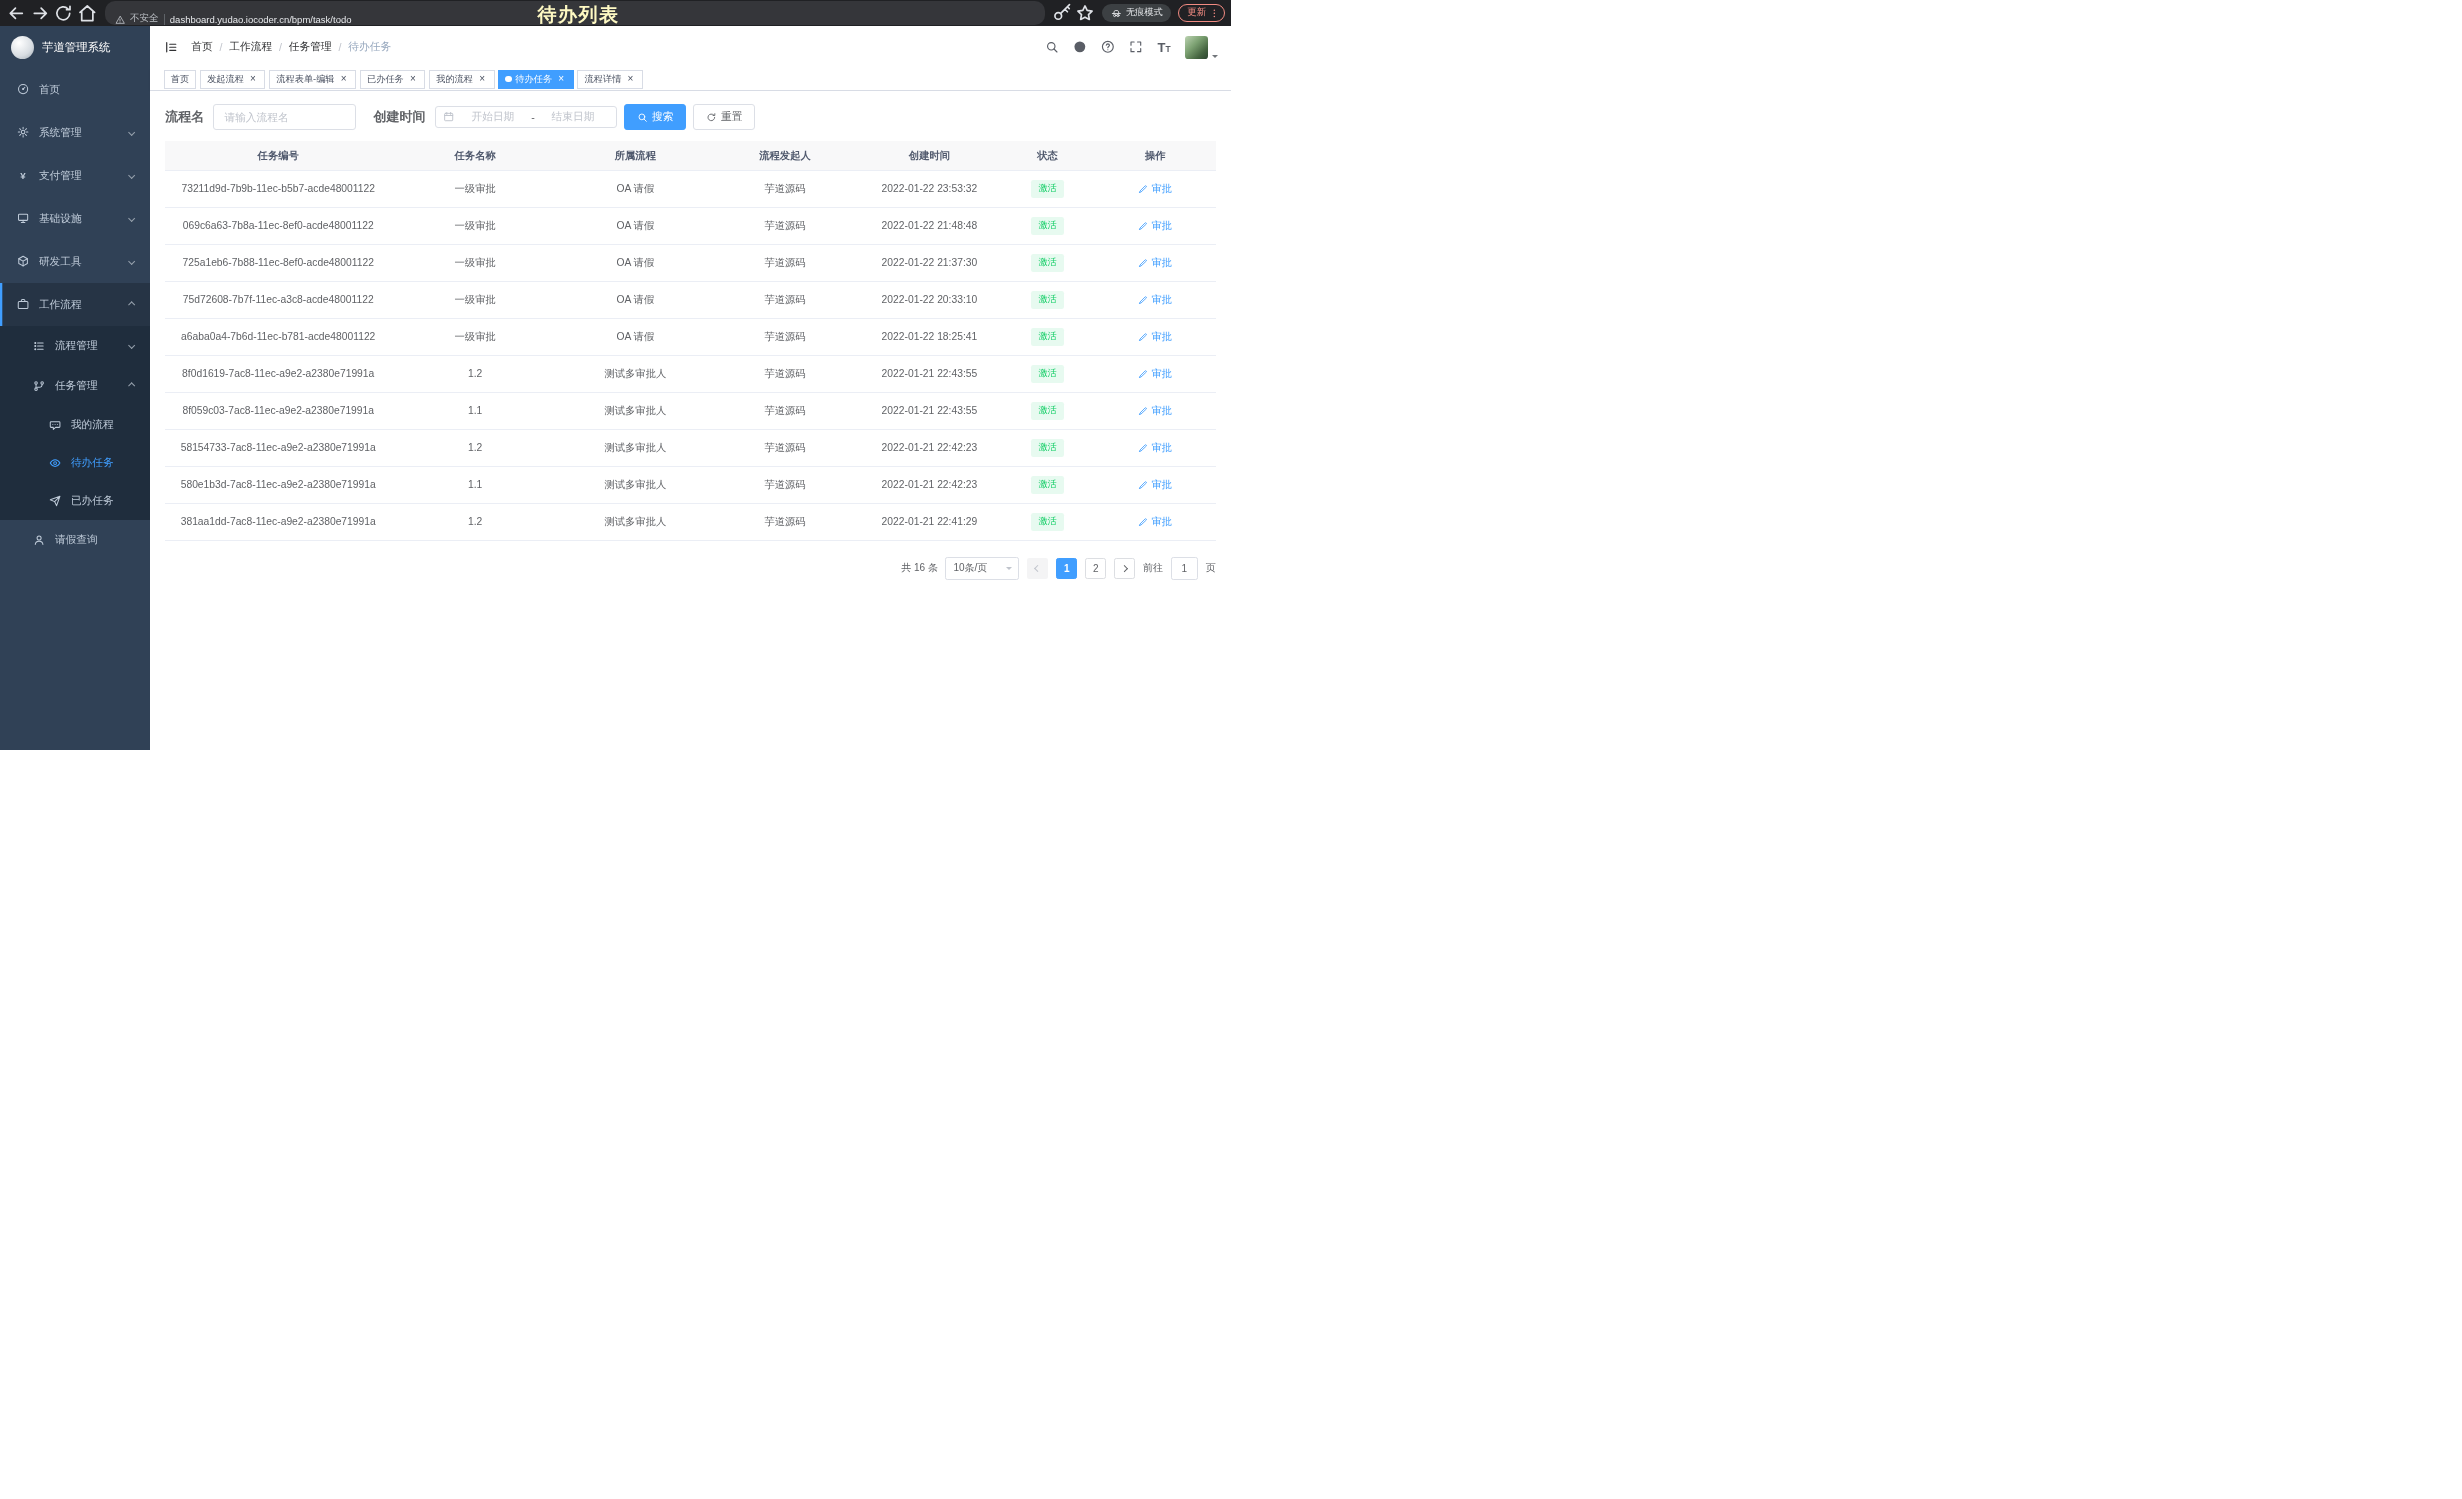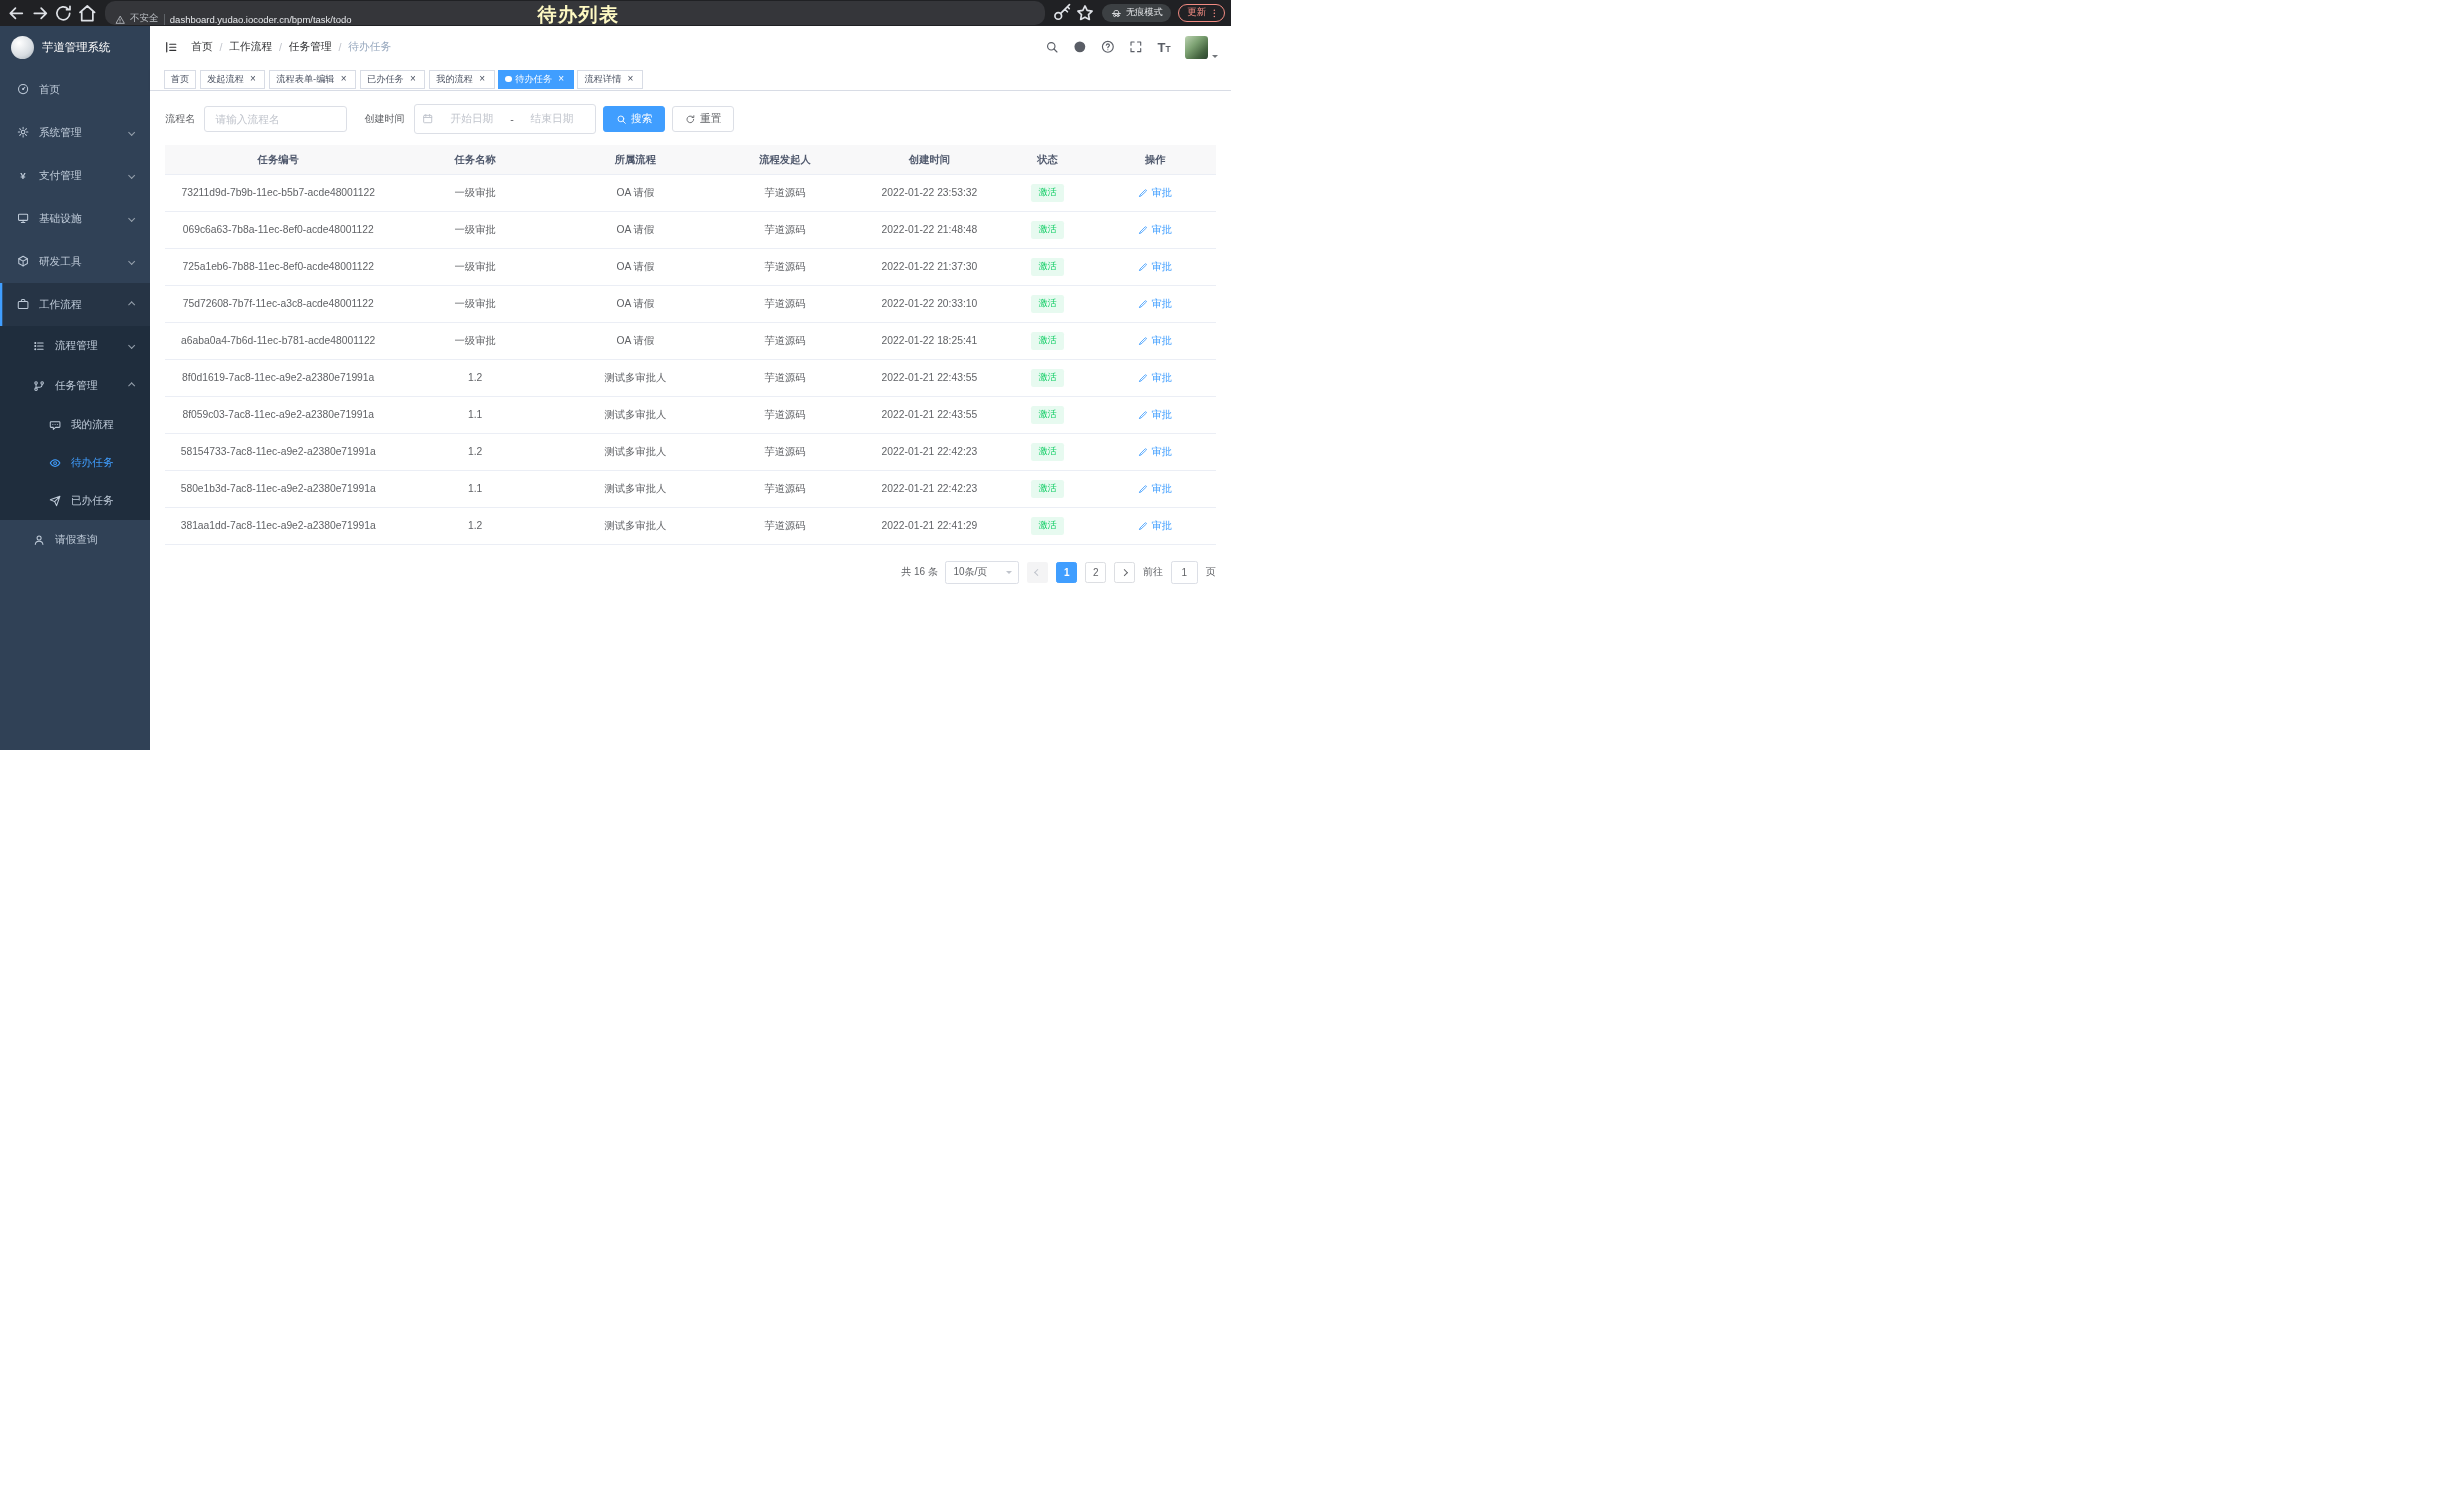--- a/index.html
+++ b/index.html
@@ -75,26 +75,26 @@
   .tag{height:19px;display:inline-flex;align-items:center;gap:3.8px;padding:0 6.1px;
     border:0.8px solid #d8dce5;background:#fff;font-size:9.2px;color:#495060;cursor:pointer;white-space:nowrap}
   .tag .dot{width:6.1px;height:6.1px;border-radius:50%;background:#fff}
   .tag.active{background:#409eff;border-color:#409eff;color:#fff}
   .tag .close{font-size:10px;width:10.7px;height:10.7px;border-radius:50%;display:inline-flex;
     align-items:center;justify-content:center;line-height:1}
 
   
   .content{flex:1;padding:13px 15.3px;background:#fff}
   .filter-row{display:flex;align-items:center;margin-bottom:11.4px}
-  .f-label{font-size:10px;color:#606266;font-weight:400;margin-right:9.2px}
+  .f-label{font-size:13px;color:#606266;font-weight:700;margin-right:9.2px}
   .f-label.time{margin-left:17px}
   .f-input{width:143px;height:26px;border:0.8px solid #dcdfe6;border-radius:3.1px;padding:0 10px;
     font-size:10.7px;color:#606266;outline:none;font-family:inherit}
   .f-input::placeholder{color:#c0c4cc}
-  .date-range{width:182px;height:30px;border:0.8px solid #dcdfe6;border-radius:3.1px;display:flex;
+  .date-range{width:182px;height:22px;border:0.8px solid #dcdfe6;border-radius:3.1px;display:flex;
     align-items:center;padding:0 7.6px;gap:3.1px;cursor:pointer}
   .cal{color:#c0c4cc;font-size:11.4px}
   .dr-ph{flex:1;text-align:center;font-size:10.7px;color:#c0c4cc}
   .dr-sep{color:#606266;font-size:10.7px}
   .btn{height:26px;display:inline-flex;align-items:center;gap:4.6px;padding:0 11.4px;border-radius:3.1px;
     font-size:10.7px;cursor:pointer;border:0.8px solid #dcdfe6;background:#fff;color:#606266;
     margin-left:7.6px;font-family:inherit}
   .btn .icon{font-size:10.7px}
   .btn.primary{background:#409eff;border-color:#409eff;color:#fff;}
 

